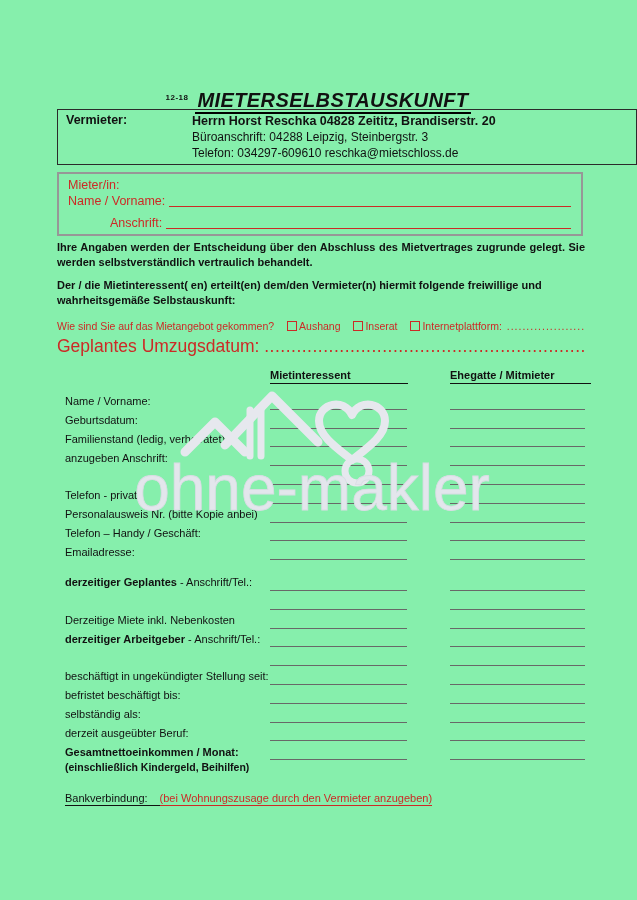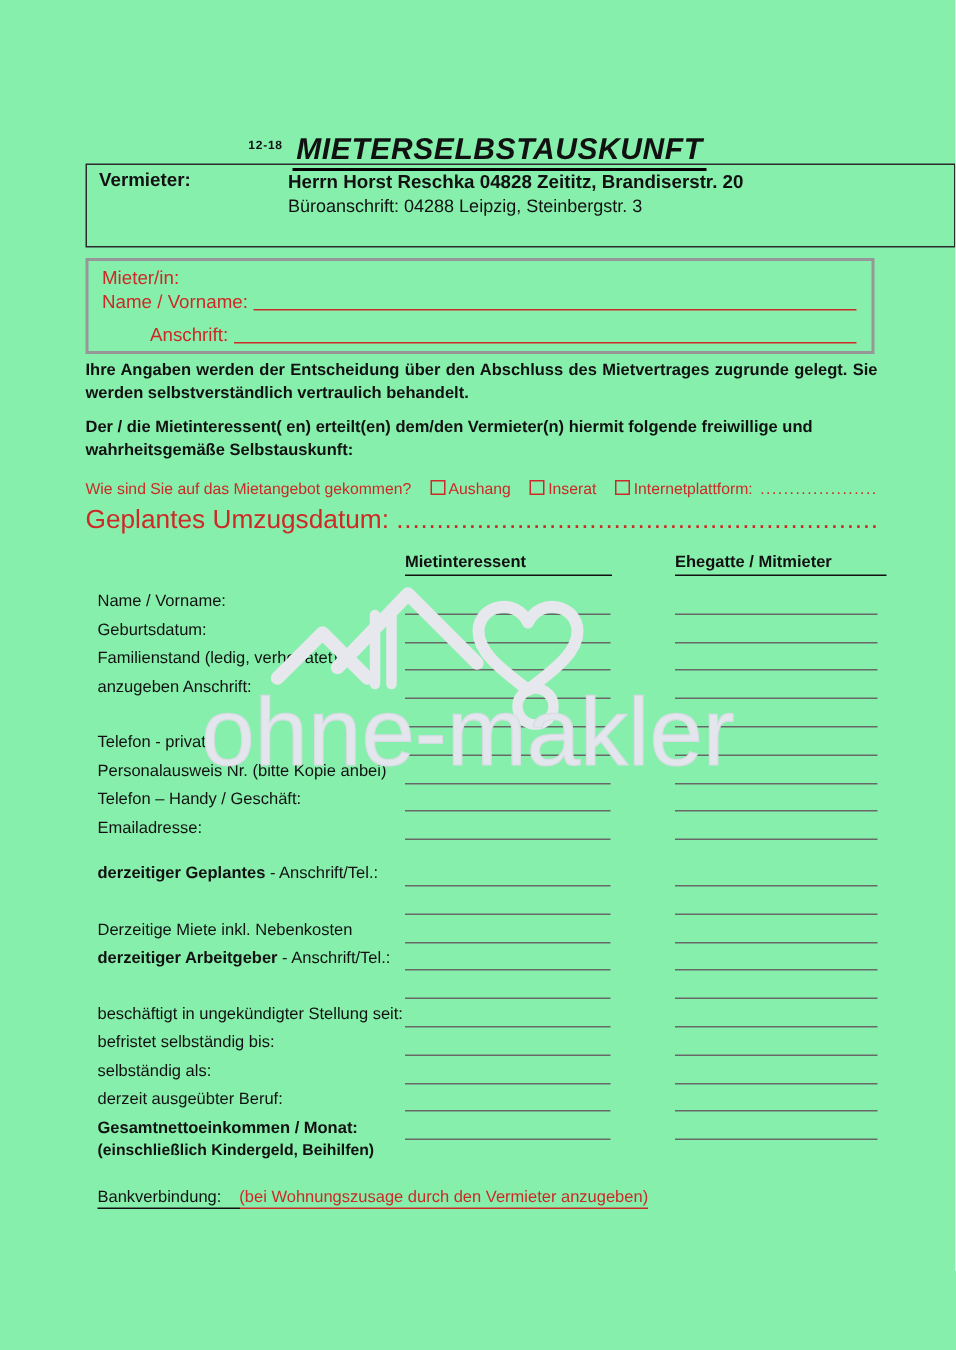--- a/index.html
+++ b/index.html
@@ -17,21 +17,21 @@
         box-sizing:border-box;display:flex;}
   .vlabel{width:126px;padding:3px 0 0 8px;font-weight:bold;font-size:12.5px;}
   .vlines{flex:1;padding-top:3px;font-size:12px;line-height:16px;}
   .vline1{font-weight:bold;font-size:12.5px;}
   
   .mbox{position:absolute;left:57px;top:172px;width:526px;height:64px;border:2px solid #979797;
         box-sizing:border-box;color:#cc2a26;font-size:12.5px;padding:3px 9px;}
   .mrow{line-height:16px;}
   .mflex{display:flex;align-items:flex-end;}
   .rfill{flex:1;border-bottom:1px solid #cc2a26;margin:0 1px 2px 4px;height:12px;}
-  .mindent{margin-left:32px;margin-top:6px;text-align:center;}
+  .mindent{margin-left:42px;margin-top:6px;text-align:center;}
   
   .para{position:absolute;left:57px;width:528px;font-size:11px;font-weight:bold;line-height:14.5px;}
   .p1{top:240px;text-align:justify;}
   .p2{top:278px;}
   
   .survey{position:absolute;left:57px;top:320px;width:528px;font-size:10.5px;color:#cc2a26;white-space:nowrap;}
   .cbx{display:inline-block;width:8px;height:8px;border:1px solid #cc2a26;margin:0 2px -1px 10px;}
   .sdots{letter-spacing:1px;margin-left:2px;}
   .moving{position:absolute;left:57px;top:335px;width:528px;font-size:17.5px;color:#cc2a26;
           white-space:nowrap;overflow:hidden;line-height:22px;}
@@ -66,20 +66,21 @@
 
   <div class="title-row">
     <span class="fcode">12-18</span><span class="ftitle">MIETERSELBSTAUSKUNFT</span>
   </div>
 
   <div class="vbox">
     <div class="vlabel">Vermieter:</div>
     <div class="vlines">
       <div class="vline1">Herrn Horst Reschka 04828 Zeititz, Brandiserstr. 20</div>
       <div>Büroanschrift: 04288 Leipzig, Steinbergstr. 3</div>
+      <div>Telefon: 034297-609610 reschka@mietschloss.de</div>
     </div>
   </div>
 
   <div class="mbox">
     <div class="mrow">Mieter/in:</div>
     <div class="mrow mflex">
       <span>Name / Vorname:</span>
       <span class="rfill"></span>
     </div>
     <div class="mrow mflex mindent">
@@ -192,21 +193,21 @@
         <div class="sp"></div>
         <div class="ln l2"></div>
       </div>
       <div class="frow">
         <div class="lab">beschäftigt in ungekündigter Stellung seit:</div>
         <div class="ln l1"></div>
         <div class="sp"></div>
         <div class="ln l2"></div>
       </div>
       <div class="frow">
-        <div class="lab">befristet selbständig bis:</div>
+        <div class="lab">befristet beschäftigt bis:</div>
         <div class="ln l1"></div>
         <div class="sp"></div>
         <div class="ln l2"></div>
       </div>
       <div class="frow">
         <div class="lab">selbständig als:</div>
         <div class="ln l1"></div>
         <div class="sp"></div>
         <div class="ln l2"></div>
       </div>

